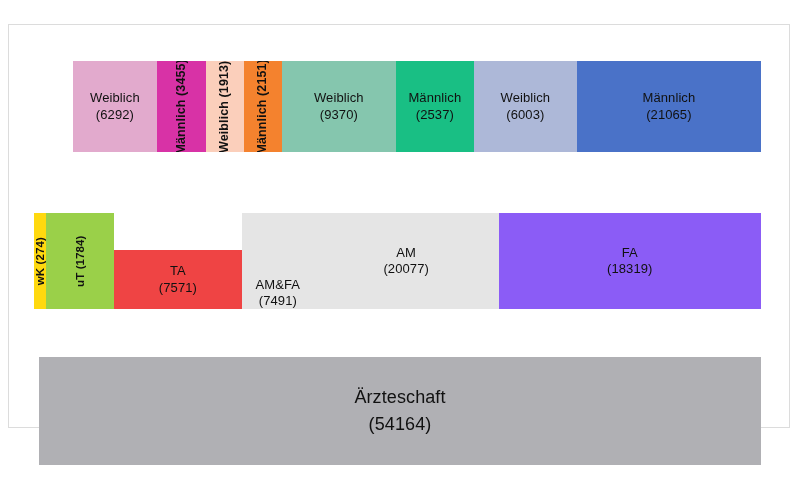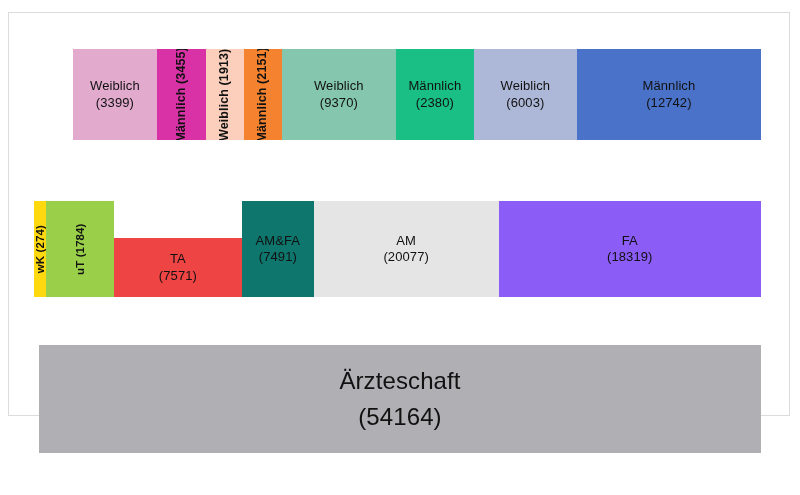--- a/index.html
+++ b/index.html
@@ -12,21 +12,21 @@
     width: 800px;
     height: 495px;
     font-family: "Liberation Sans", sans-serif;
     overflow: hidden;
   }
 
   
   #figure-frame {
     position: absolute;
     left: 8px;
-    top: 12px;
+    top: 24px;
     width: 782px;
     height: 404px;
     box-sizing: border-box;
     border: 1px solid #dcdcdc;
     background: #ffffff;
   }
 
   #plot-area {
     position: absolute;
     left: 0;
@@ -107,87 +107,87 @@
     display: inline;
   }
 
   
   .segment.vertical.tight .seg-label {
     font-size: 11.5px;
   }
 
   
   #bar-row-total .seg-label {
-    font-size: 24px;
+    font-size: 18px;
     line-height: 1.5;
     font-weight: normal;
   }
 </style>
 </head>
 <body>
 
 <div id="figure-frame">
   <div id="plot-area">
 
     <div class="bar-row" id="bar-row-gender">
         <div class="segment horizontal" style="flex: 0 0 12.19%; background: rgb(226, 170, 205);">
           <div class="seg-label">
             <span class="seg-name">Weiblich</span>
-            <span class="seg-value">(3399)</span>
+            <span class="seg-value">(6292)</span>
           </div>
         </div>
         <div class="segment vertical" style="flex: 0 0 7.13%; background: rgb(216, 50, 166);">
           <div class="seg-label"><span class="seg-name">Männlich</span><span class="seg-value"> (3455)</span></div>
         </div>
         <div class="segment vertical" style="flex: 0 0 5.52%; background: rgb(251, 207, 187);">
           <div class="seg-label"><span class="seg-name">Weiblich</span><span class="seg-value"> (1913)</span></div>
         </div>
         <div class="segment vertical" style="flex: 0 0 5.52%; background: rgb(244, 130, 46);">
           <div class="seg-label"><span class="seg-name">Männlich</span><span class="seg-value"> (2151)</span></div>
         </div>
         <div class="segment horizontal" style="flex: 0 0 16.57%; background: rgb(133, 198, 174);">
           <div class="seg-label">
             <span class="seg-name">Weiblich</span>
             <span class="seg-value">(9370)</span>
           </div>
         </div>
         <div class="segment horizontal" style="flex: 0 0 11.34%; background: rgb(25, 191, 132);">
           <div class="seg-label">
             <span class="seg-name">Männlich</span>
-            <span class="seg-value">(2380)</span>
+            <span class="seg-value">(2537)</span>
           </div>
         </div>
         <div class="segment horizontal" style="flex: 0 0 14.97%; background: rgb(173, 184, 216);">
           <div class="seg-label">
             <span class="seg-name">Weiblich</span>
             <span class="seg-value">(6003)</span>
           </div>
         </div>
         <div class="segment horizontal" style="flex: 0 0 26.76%; background: rgb(74, 114, 200);">
           <div class="seg-label">
             <span class="seg-name">Männlich</span>
-            <span class="seg-value">(12742)</span>
+            <span class="seg-value">(21065)</span>
           </div>
         </div>
       </div>
 
     <div class="bar-row" id="bar-row-qualification">
         <div class="segment vertical tight" style="flex: 0 0 1.65%; background: rgb(255, 217, 15);">
           <div class="seg-label"><span class="seg-name">wK</span><span class="seg-value"> (274)</span></div>
         </div>
         <div class="segment vertical tight" style="flex: 0 0 9.35%; background: rgb(154, 208, 73);">
           <div class="seg-label"><span class="seg-name">uT</span><span class="seg-value"> (1784)</span></div>
         </div>
         <div class="segment horizontal" style="flex: 0 0 17.6%; background: #ef4444; margin-top: 37px;">
           <div class="seg-label">
             <span class="seg-name">TA</span>
             <span class="seg-value">(7571)</span>
           </div>
         </div>
-        <div class="segment horizontal" style="flex: 0 0 9.9%; background: #0f766e;">
+        <div class="segment horizontal" style="flex: 0 0 9.9%; background: #e5e5e5; align-items: flex-end;">
           <div class="seg-label">
             <span class="seg-name">AM&amp;FA</span>
             <span class="seg-value">(7491)</span>
           </div>
         </div>
         <div class="segment horizontal" style="flex: 0 0 25.4%; background: #e5e5e5;">
           <div class="seg-label">
             <span class="seg-name">AM</span>
             <span class="seg-value">(20077)</span>
           </div>

